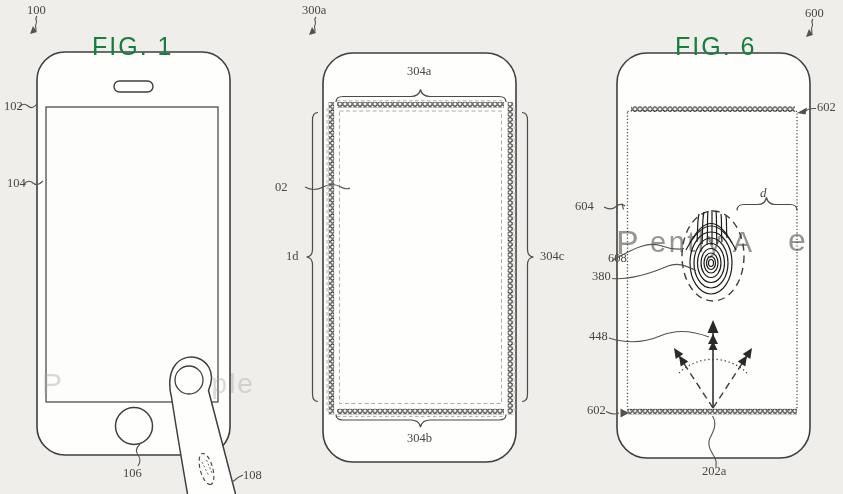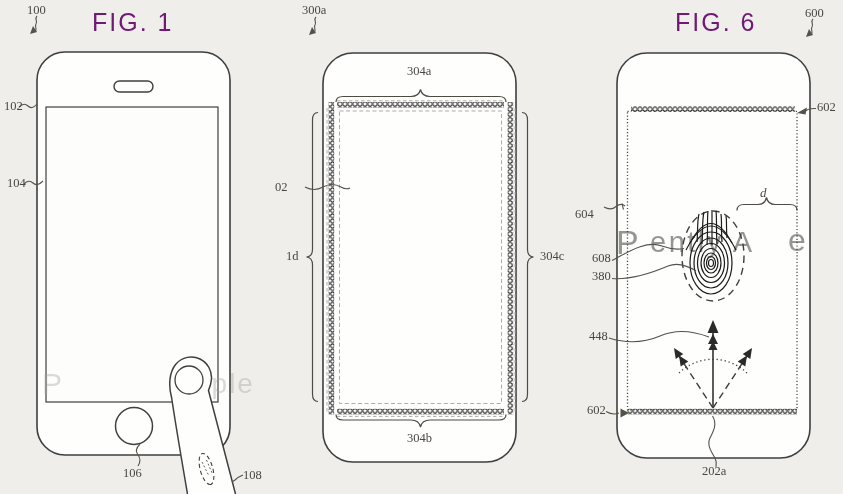--- a/index.html
+++ b/index.html
@@ -9,22 +9,23 @@
     background:#efeeeb;
     overflow:hidden;
     font-family:"Liberation Sans",sans-serif;
   }
   .stage svg{position:absolute;left:0;top:0;}
   .fig-title{
     position:absolute;
     font-family:"Liberation Sans",sans-serif;
     font-size:25px;
     letter-spacing:2px;
-    color:#701a75;
+    color:#15803d;
     white-space:nowrap;
+    margin-top:24px;
   }
   .ref{
     position:absolute;
     font-family:"Liberation Serif",serif;
     font-size:12.5px;
     color:#4a4740;
     white-space:nowrap;
     line-height:1;
   }
   .ref.it{font-style:italic;}
@@ -37,23 +38,23 @@
   .l-106{left:123px;top:467px;}
   .l-108{left:243px;top:469px;}
   .l-300a{left:302px;top:4px;}
   .l-304a{left:407px;top:65px;}
   .l-02{left:275px;top:181px;text-align:right;}
   .l-1d{left:286px;top:250px;}
   .l-304c{left:540px;top:250px;}
   .l-304b{left:407px;top:432px;}
   .l-600{left:805px;top:7px;}
   .l-602t{left:817px;top:101px;}
-  .l-604{left:575px;top:208px;}
+  .l-604{left:575px;top:200px;}
   .l-d{left:760px;top:186px;font-size:13px;}
-  .l-608{left:592px;top:252px;}
+  .l-608{left:608px;top:252px;}
   .l-610{left:592px;top:270px;}
   .l-606{left:589px;top:330px;}
   .l-602b{left:587px;top:404px;}
   .l-202a{left:702px;top:465px;}
 </style>
 </head>
 <body>
 
 <div class="stage">
 

